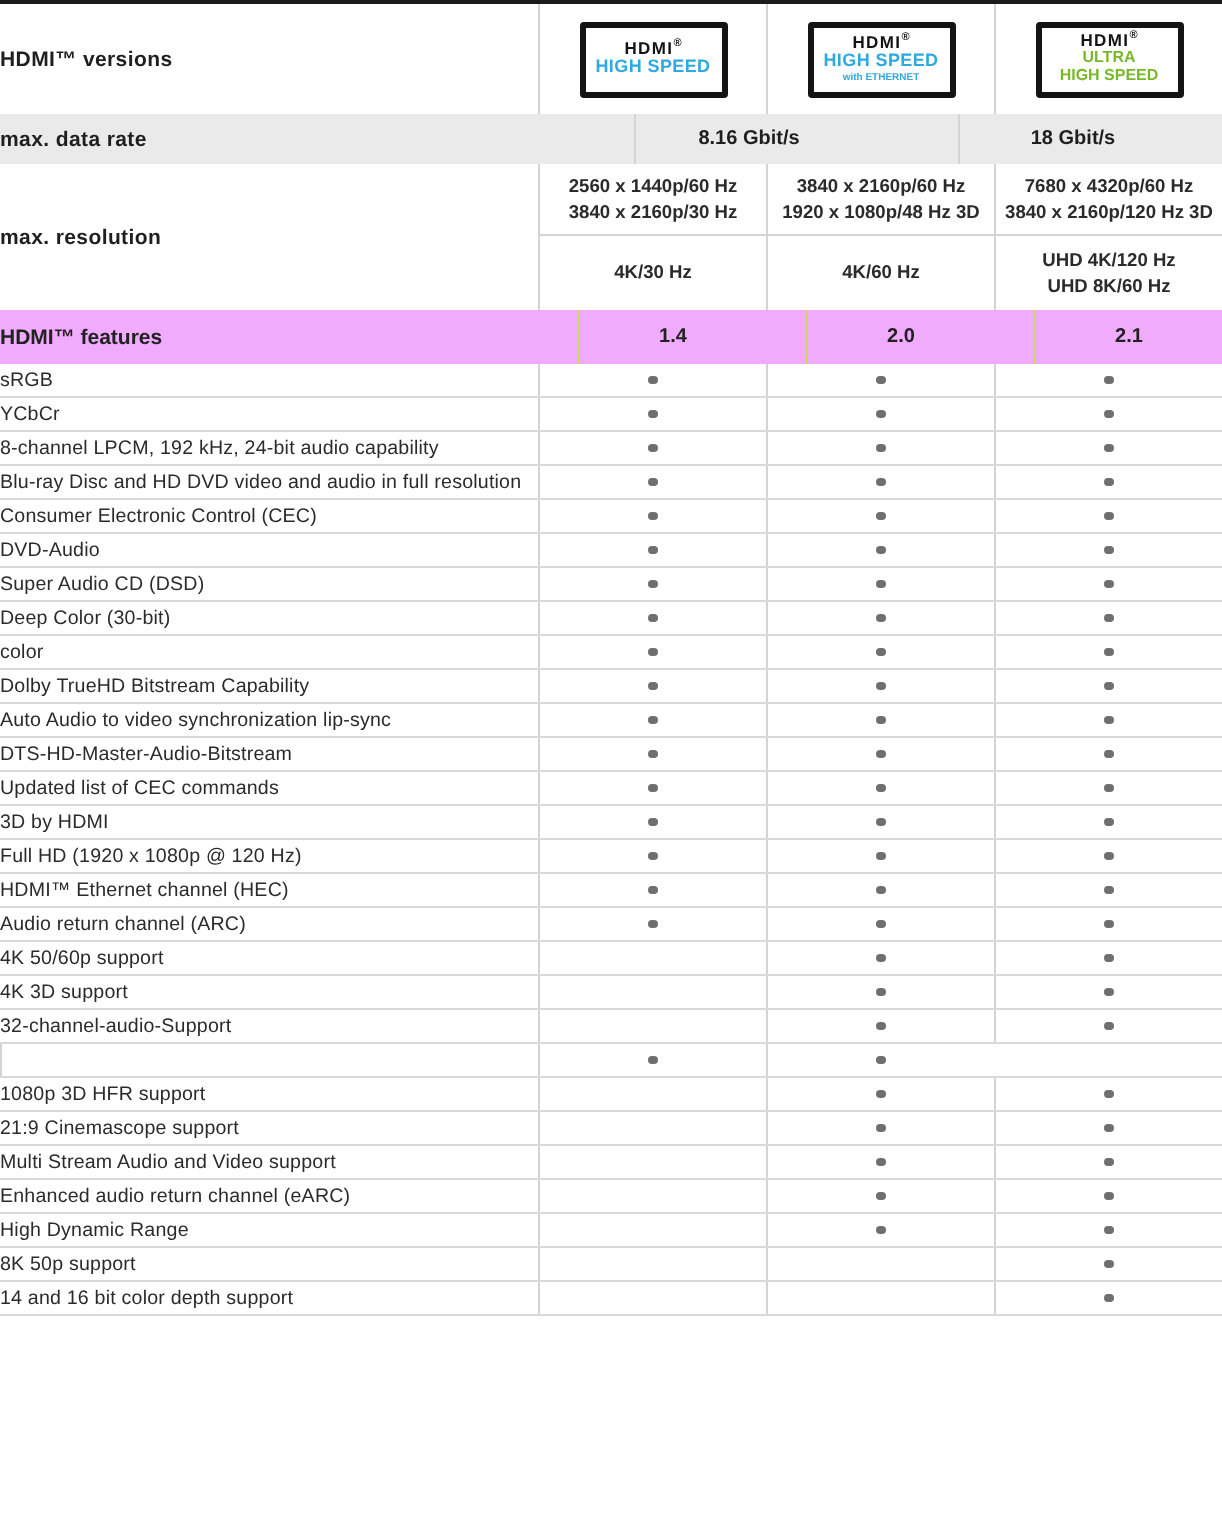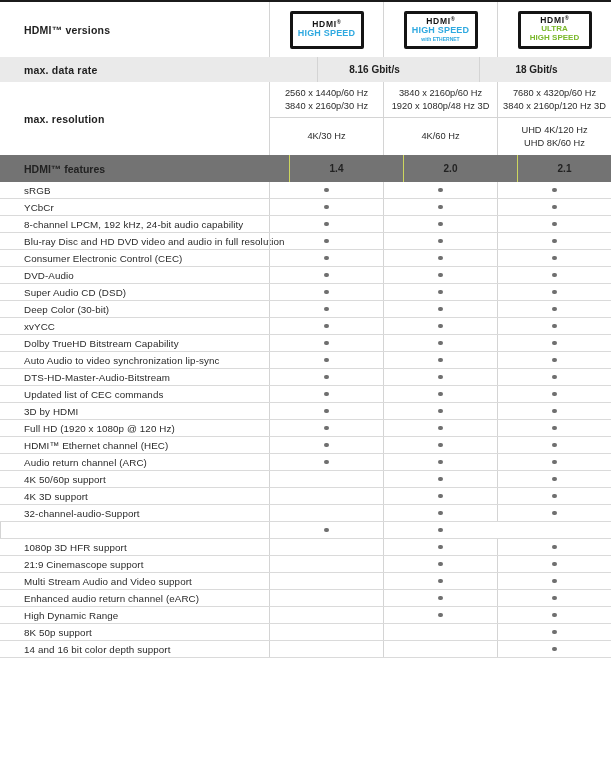--- a/index.html
+++ b/index.html
@@ -3,21 +3,21 @@
 <meta charset="utf-8">
 <style>
   * { box-sizing: border-box; margin: 0; padding: 0; }
   html, body { width: 611px; height: 760px; background: #ffffff; overflow: hidden; }
   body { font-family: "Liberation Sans", "DejaVu Sans", sans-serif; color: #2b2b2b; }
 
   .top-rule { height: 2px; background: #1b1b1b; }
 
   .row { display: grid; grid-template-columns: 269px 114px 114px 114px; }
   .cell { display: flex; align-items: center; min-width: 0; }
-  .label-cell { padding-left: 24px; }
+  .label-cell { padding-left: 0; }
   .center { justify-content: center; text-align: center; }
   .col { border-left: 1px solid #d4d4d4; }
 
   
   .versions-row { height: 55px; }
   .bold-label { font-weight: bold; font-size: 10.5px; letter-spacing: 0.2px; color: #1f1f1f; }
 
   .logo { width: 74px; height: 38px; border: 3px solid #141414; border-radius: 2px; background: #fff;
           display: flex; flex-direction: column; align-items: center; justify-content: center; line-height: 1.08; }
   .logo-brand { font-size: 8.5px; font-weight: bold; color: #141414; letter-spacing: 0.7px; }
@@ -27,28 +27,28 @@
   .logo-sub { font-size: 5px; font-weight: bold; margin-top: 1px; white-space: nowrap; }
   .cyan { color: #2fa9e0; }
   .greenc { color: #79b829; }
 
   
   .data-rate-row { height: 25px; background: #eaeaea; gap: 48px; }
   .data-rate-row .center { font-weight: bold; font-size: 10px; color: #1f1f1f; }
 
   
   .resolution-row { height: 73px; }
-  .res-col { flex-direction: column; align-items: stretch; }
+  .res-col { flex-direction: column; align-items: stretch; font-weight: bold; }
   .res-top { height: 36px; border-bottom: 1px solid #d4d4d4; display: flex; flex-direction: column;
              justify-content: center; text-align: center; font-size: 9.3px; line-height: 13px; white-space: nowrap; }
   .res-bottom { flex: 1; display: flex; flex-direction: column; justify-content: center; text-align: center;
                 font-size: 9.3px; line-height: 13px; white-space: nowrap; }
 
   
-  .features-header { height: 27px; background: #737373; }
+  .features-header { height: 27px; background: #f0abfc; }
   .features-header .label-cell { font-weight: bold; font-size: 10.5px; color: #222; }
   .features-header .center { font-weight: bold; font-size: 10px; color: #222; margin-left: 20px; }
   .features-header .col { border-left-color: #cdd65e; }
 
   
   .feature-row { height: 17px; border-bottom: 1px solid #dadada; }
   .feature-row .label-cell { font-size: 9.8px; letter-spacing: 0.1px; white-space: nowrap; }
   .dot { width: 4.5px; height: 4.5px; border-radius: 50%; background: #6f6f6f; display: inline-block; }
 </style>
 </head>
@@ -249,21 +249,21 @@
     <div class="cell center col support-cell">
           <span class="dot"></span>
         </div>
     <div class="cell center col support-cell">
           <span class="dot"></span>
         </div>
   </div>
 
   <div class="row feature-row">
     <div class="cell label-cell">
-          <span class="ftext">xvYCC</span>
+          <span class="ftext">color</span>
         </div>
     <div class="cell center col support-cell">
           <span class="dot"></span>
         </div>
     <div class="cell center col support-cell">
           <span class="dot"></span>
         </div>
     <div class="cell center col support-cell">
           <span class="dot"></span>
         </div>

